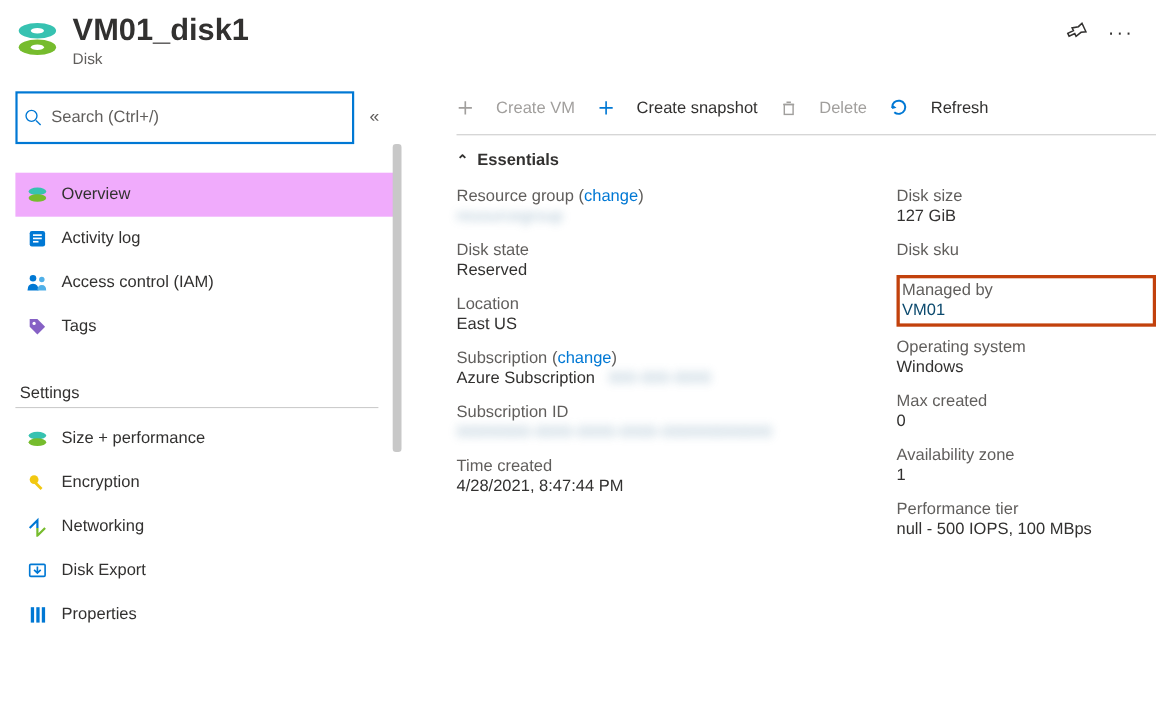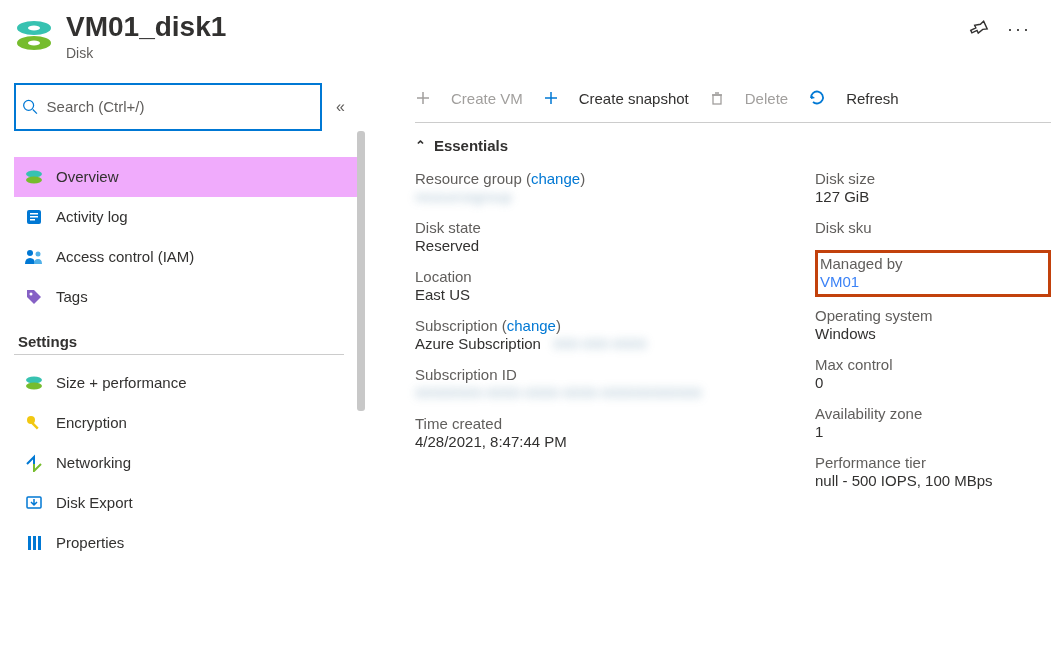--- a/index.html
+++ b/index.html
@@ -96,23 +96,23 @@
   }
   .nav-item.active { background: #f0abfc; }
   .nav-item .nav-icon {
     width: 24px;
     display: flex;
     justify-content: center;
     margin-right: 10px;
   }
   .section-header {
     font-size: 15px;
-    font-weight: 700;
+    font-weight: 400;
     color: #323130;
-    margin: 16px 0 4px 4px;
+    margin: 32px 0 4px 4px;
   }
   .section-divider {
     border: none;
     border-top: 1px solid #ccc;
     margin: 2px 0 8px 0;
     width: 330px;
   }
   .scroll-track {
     position: absolute;
     right: -8px;
@@ -175,21 +175,21 @@
   .field-label {
     font-size: 15px;
     color: #605e5c;
   }
   .field-label .link { color: #0078d4; cursor: pointer; }
   .field-value {
     font-size: 15px;
     color: #323130;
     margin-top: 1px;
   }
-  .field-value.link { color: #3b82f6; cursor: pointer; }
+  .field-value.link { color: #0c4a6e; cursor: pointer; }
   .blur {
     filter: blur(4px);
     opacity: 0.7;
     color: #87a8be;
   }
   .redbox {
     border: 3px solid #c2410c;
     padding: 2px 6px 4px 2px;
     display: inline-block;
     margin-bottom: 10px;
@@ -422,21 +422,21 @@
           <div class="field" style="margin-bottom:0;">
             <div class="field-label">Managed by</div>
             <div class="field-value link">VM01</div>
           </div>
         </div>
         <div class="field">
           <div class="field-label">Operating system</div>
           <div class="field-value">Windows</div>
         </div>
         <div class="field">
-          <div class="field-label">Max control</div>
+          <div class="field-label">Max created</div>
           <div class="field-value">0</div>
         </div>
         <div class="field">
           <div class="field-label">Availability zone</div>
           <div class="field-value">1</div>
         </div>
         <div class="field">
           <div class="field-label">Performance tier</div>
           <div class="field-value">null - 500 IOPS, 100 MBps</div>
         </div>

